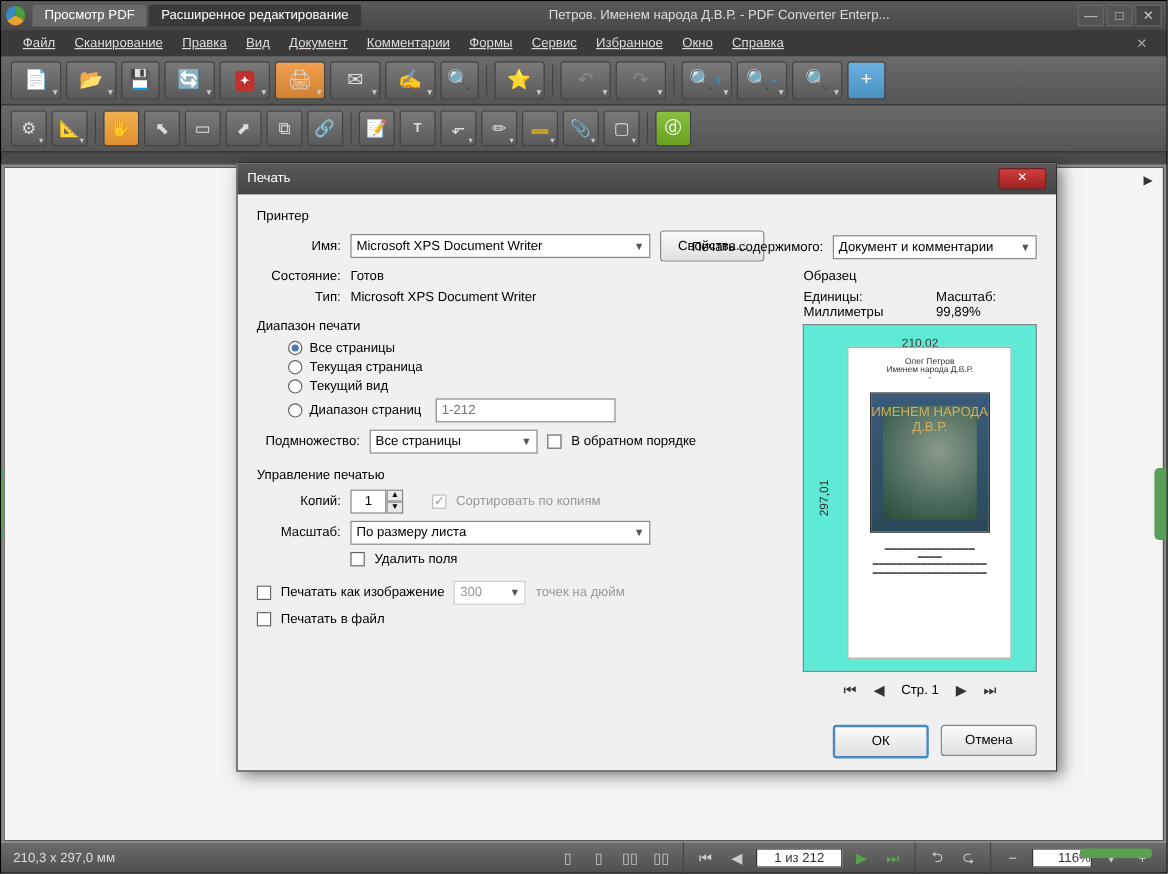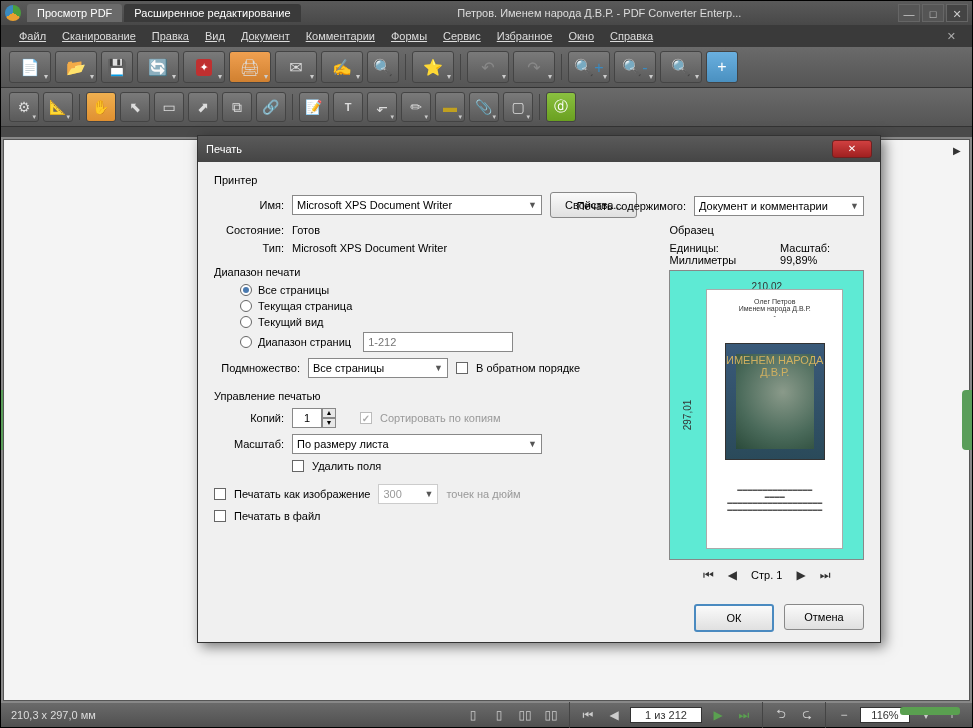--- a/index.html
+++ b/index.html
@@ -46,21 +46,21 @@
 .side-handle.left { left: 0; border-radius: 0 4px 4px 0; }
 .side-handle.right { right: 0; border-radius: 4px 0 0 4px; }
 .nav-triangle { position: absolute; right: 4px; top: 4px; width: 12px; height: 12px; cursor: pointer; }
 .nav-triangle::before { content: "▶"; color: #333; font-size: 10px; }
 
 
 .statusbar { position: absolute; bottom: 0; left: 0; right: 0; height: 24px; background: linear-gradient(#6a6a6a, #505050); display: flex; align-items: center; padding: 0 10px; gap: 6px; color: #ddd; }
 .status-text { margin-right: auto; }
 .sb-btn { width: 20px; height: 18px; display: flex; align-items: center; justify-content: center; cursor: pointer; color: #ccc; font-size: 12px; }
 .sb-input { width: 72px; height: 16px; background: #fff; border: 1px solid #333; color: #333; text-align: center; }
-.sb-zoom { width: 50px; height: 16px; background: #fff; border: 1px solid #333; color: #333; text-align: center; }
+.sb-zoom { width: 50px; height: 16px; background: #fff; border: 1px solid #333; color: #333; text-align: right; }
 .sb-grip { position: absolute; right: 12px; bottom: 12px; width: 60px; height: 8px; background: #5aa050; border-radius: 3px; }
 
 
 .dialog { position: absolute; left: 196px; top: 134px; width: 684px; background: #f0f0f0; border: 1px solid #333; box-shadow: 4px 4px 12px rgba(0,0,0,0.5); }
 .dialog-titlebar { height: 26px; background: linear-gradient(#5a5a5a, #454545); display: flex; align-items: center; padding: 0 8px; color: #fff; }
 .dialog-title { flex: 1; }
 .dialog-close { width: 40px; height: 18px; background: linear-gradient(#d04040, #a02020); border: 1px solid #702020; border-radius: 3px; color: #fff; text-align: center; line-height: 16px; cursor: pointer; font-size: 10px; }
 .dialog-body { padding: 12px 16px; }
 
 .fieldset-label { color: #000; margin-bottom: 6px; }
@@ -86,21 +86,21 @@
 .dialog-columns { display: flex; gap: 32px; }
 .dialog-left { flex: 1; }
 .dialog-right { width: 260px; }
 
 .preview-info { display: flex; justify-content: space-between; margin-bottom: 4px; }
 .preview-box { border: 1px solid #888; height: 290px; background: #5eead4; position: relative; padding: 10px 20px; }
 .preview-width { text-align: center; font-size: 10px; color: #333; margin-bottom: 2px; }
 .preview-height { position: absolute; left: 2px; top: 50%; transform: translateY(-50%) rotate(-90deg); font-size: 10px; color: #333; transform-origin: center; }
 .preview-page { position: absolute; left: 36px; top: 18px; right: 20px; bottom: 10px; border: 1px solid #aaa; background: #fff; padding: 8px; display: flex; flex-direction: column; align-items: center; }
 .preview-page .txt-line { font-size: 7px; color: #333; text-align: center; }
-.preview-cover { width: 100px; height: 117px; background: linear-gradient(#3a5a7a, #2a4a5a); margin: 24px auto; border: 1px solid #333; position: relative; }
+.preview-cover { width: 100px; height: 117px; background: linear-gradient(#3a5a7a, #2a4a5a); margin: 8px auto; border: 1px solid #333; position: relative; }
 .preview-cover::after { content: ""; position: absolute; inset: 10px; background: radial-gradient(circle at 60% 40%, #8a9a8a 0%, #4a6a5a 60%, #2a4a3a 100%); }
 .preview-cover-text { position: absolute; top: 10px; left: 0; right: 0; text-align: center; color: #d0b060; font-size: 7px; z-index: 1; }
 
 .preview-nav { display: flex; align-items: center; justify-content: center; gap: 14px; margin-top: 8px; }
 .preview-nav-btn { cursor: pointer; font-size: 12px; color: #333; }
 
 .dialog-footer { display: flex; justify-content: flex-end; gap: 10px; padding: 10px 16px; }
 
 .section-gap { margin-top: 12px; }
 .disabled { color: #999; }

